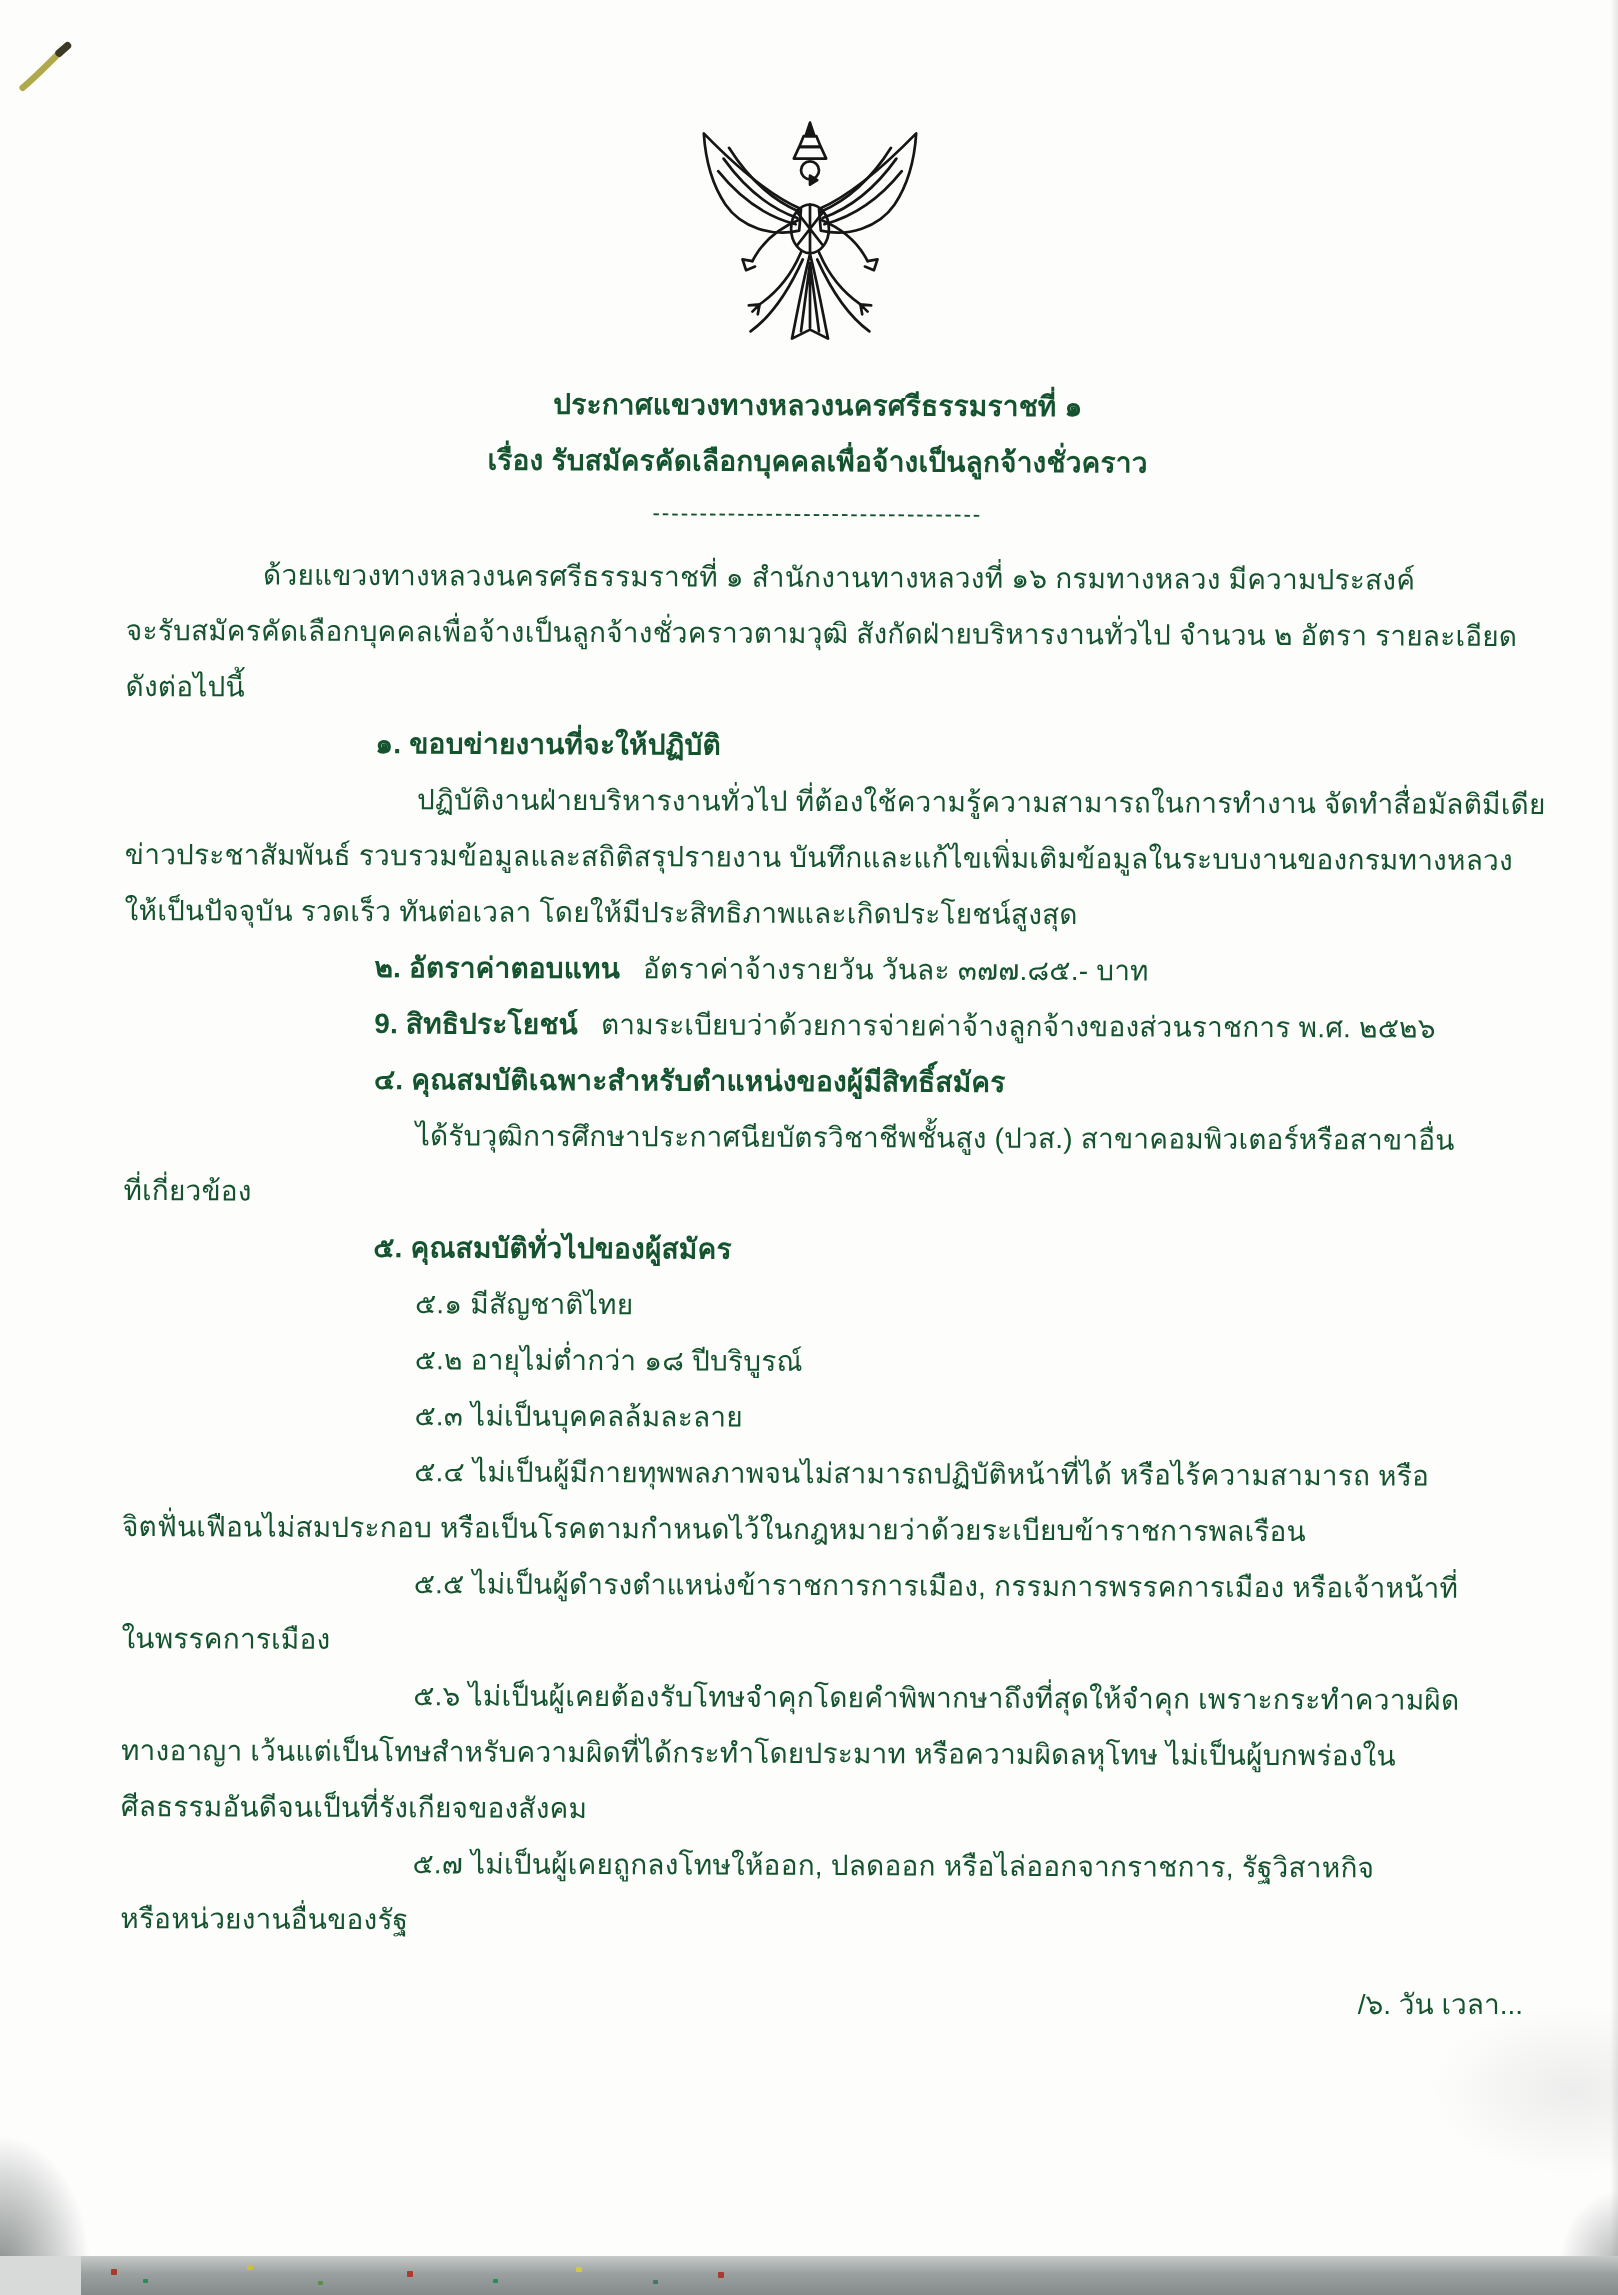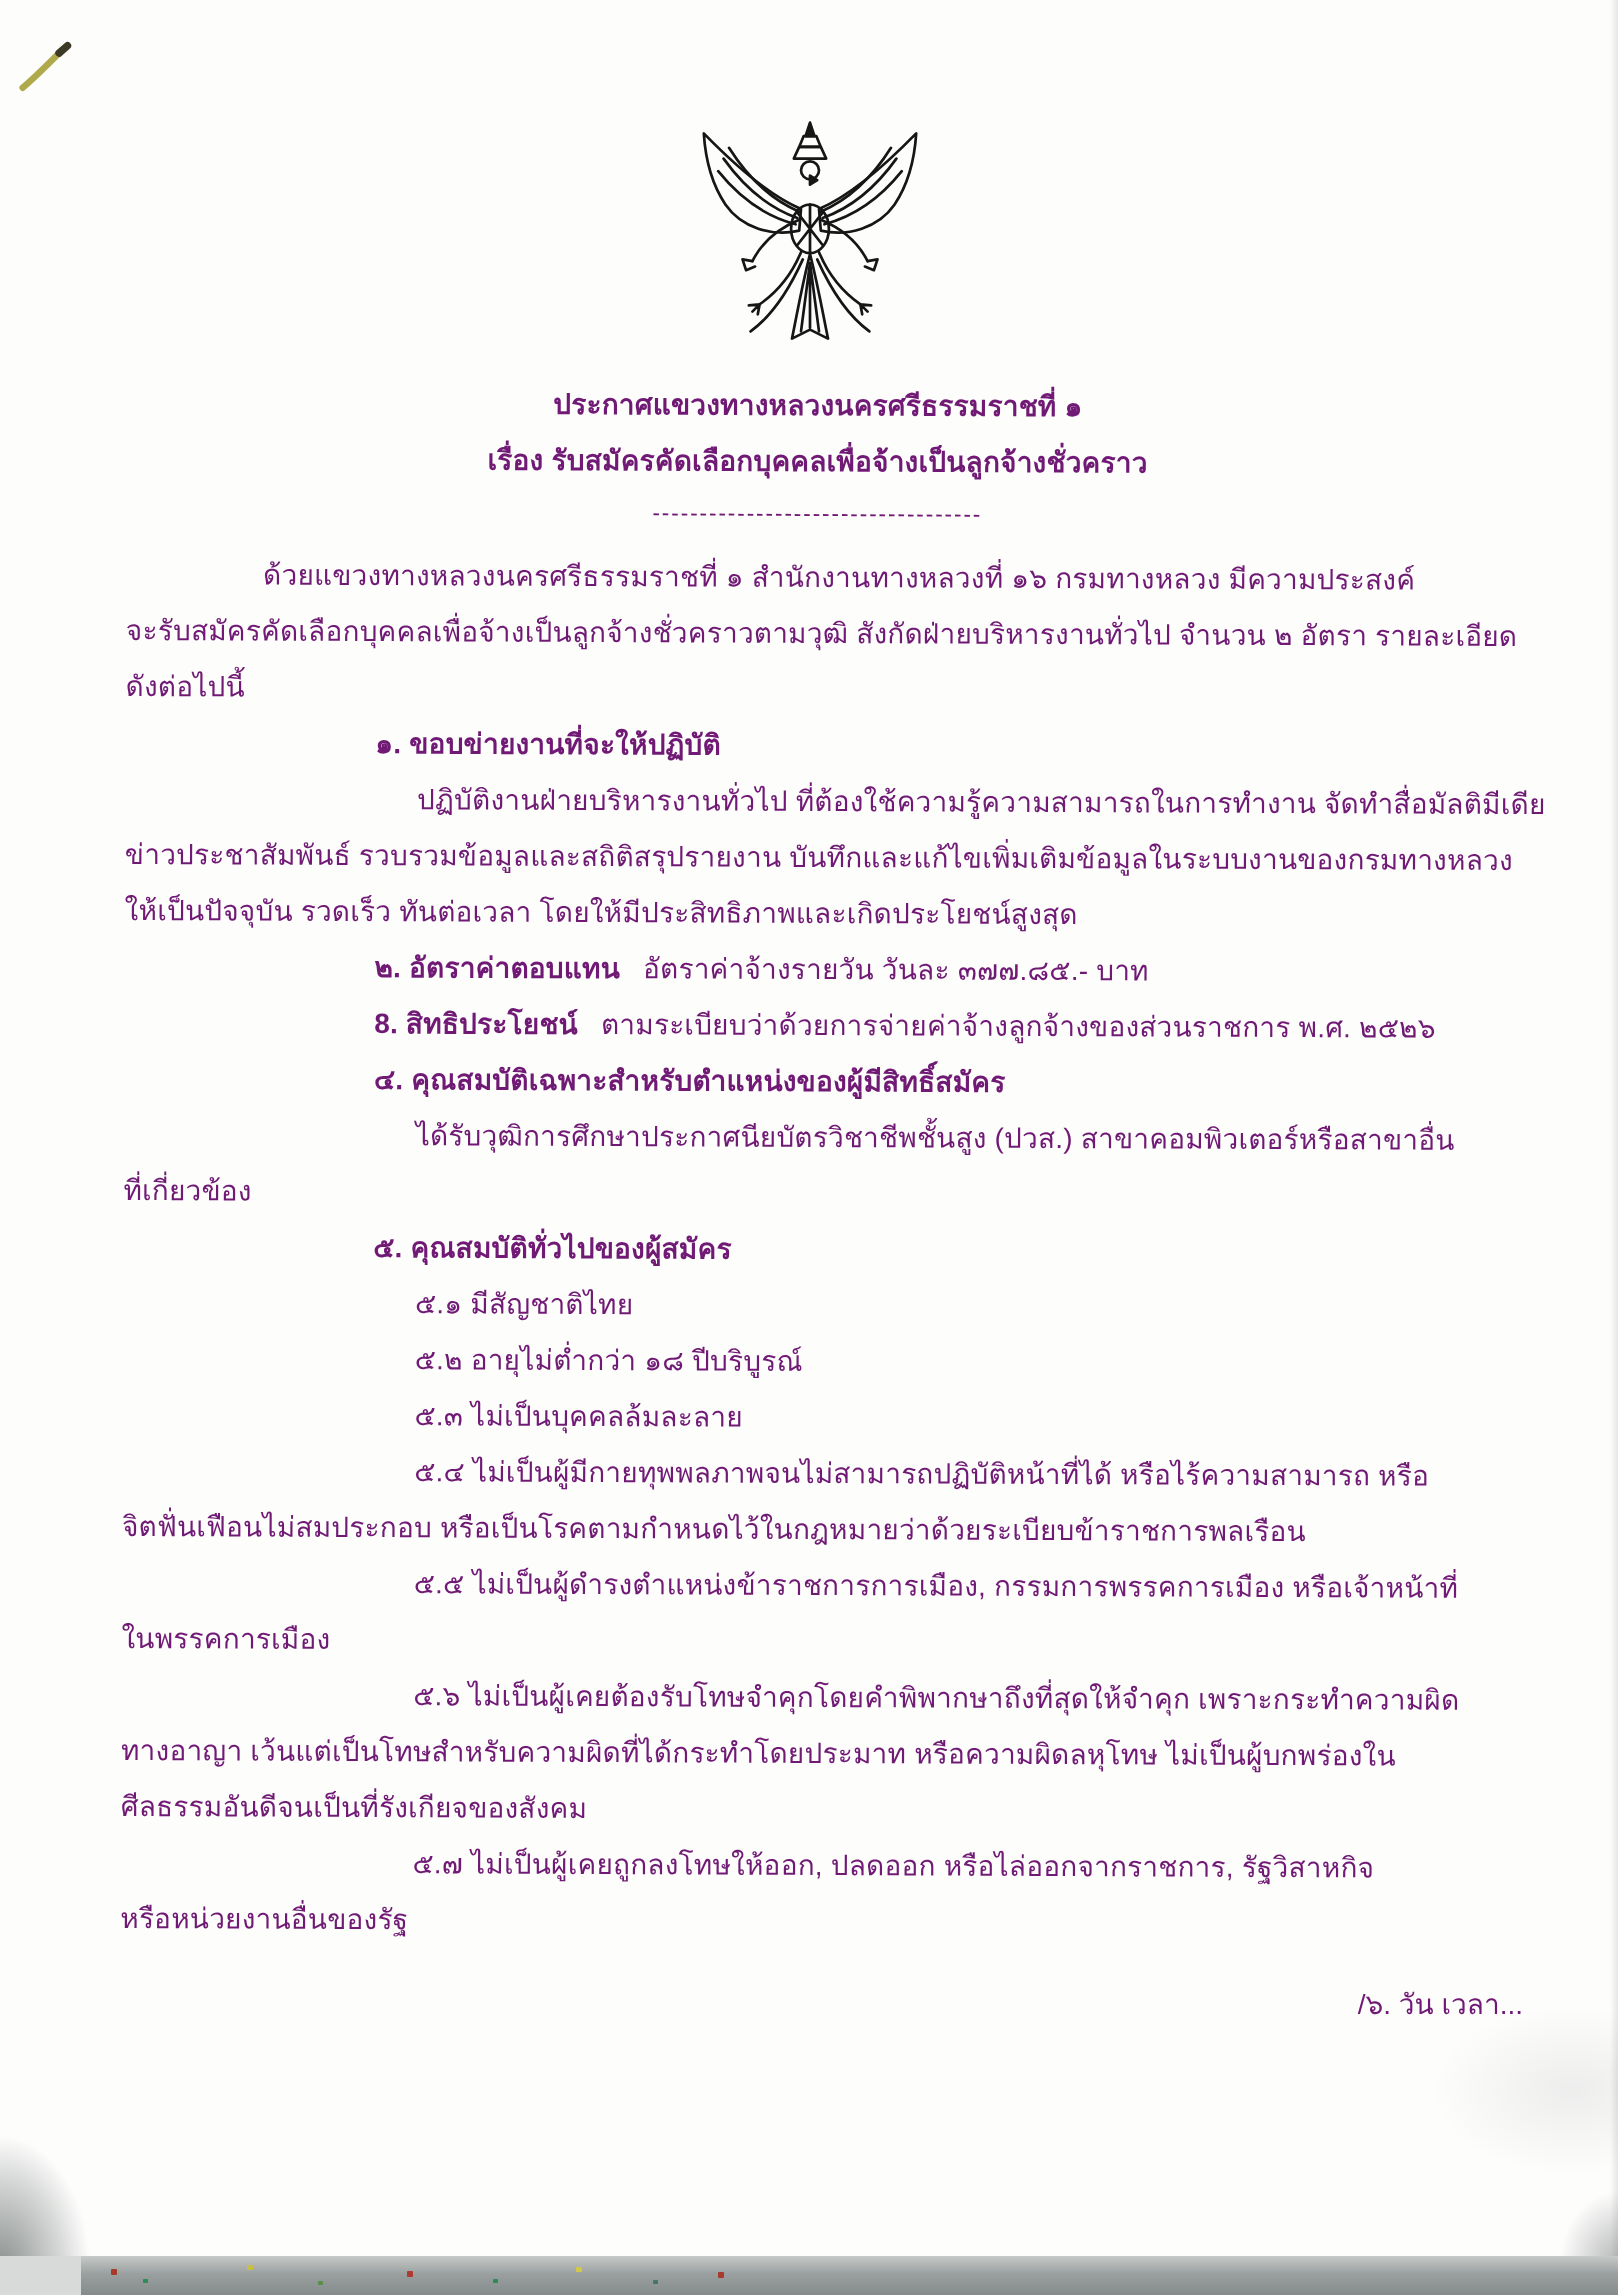--- a/index.html
+++ b/index.html
@@ -2,21 +2,21 @@
 <html style="font-size:15px"><head>
 <meta charset="utf-8">
 <style>
   html,body{margin:0;padding:0;background:#777;}
   .page{
     position:relative;
     width:1619px;height:2296px;
     background:#fdfdfc;
     overflow:hidden;
     font-family:"Liberation Sans","DejaVu Sans",sans-serif;
-    color:#701a75;
+    color:#14532d;
   }
   .page::before{ 
     content:"";position:absolute;inset:0;
     background:radial-gradient(115% 115% at 50% 42%, rgba(0,0,0,0) 70%, rgba(0,0,0,0.05) 100%);
     pointer-events:none;
   }
   
   .pen-mark{position:absolute;left:15px;top:41px;width:62px;height:56px;}
   
   .emblem{position:absolute;left:50%;top:119px;transform:translateX(-50%);}
@@ -122,21 +122,21 @@
     <div class="line ind-h bold">๑. ขอบข่ายงานที่จะให้ปฏิบัติ</div>
     <div class="line ind-b">ปฏิบัติงานฝ่ายบริหารงานทั่วไป ที่ต้องใช้ความรู้ความสามารถในการทำงาน จัดทำสื่อมัลติมีเดีย</div>
     <div class="line">ข่าวประชาสัมพันธ์ รวบรวมข้อมูลและสถิติสรุปรายงาน บันทึกและแก้ไขเพิ่มเติมข้อมูลในระบบงานของกรมทางหลวง</div>
     <div class="line">ให้เป็นปัจจุบัน รวดเร็ว ทันต่อเวลา โดยให้มีประสิทธิภาพและเกิดประโยชน์สูงสุด</div>
 
     <div class="line ind-h">
       <span class="bold">๒. อัตราค่าตอบแทน</span>
       <span class="sec-rest">อัตราค่าจ้างรายวัน  วันละ  ๓๗๗.๘๕.-  บาท</span>
     </div>
     <div class="line ind-h">
-      <span class="bold">8. สิทธิประโยชน์</span>
+      <span class="bold">9. สิทธิประโยชน์</span>
       <span class="sec-rest">ตามระเบียบว่าด้วยการจ่ายค่าจ้างลูกจ้างของส่วนราชการ พ.ศ. ๒๕๒๖</span>
     </div>
 
     <div class="line ind-h bold">๔. คุณสมบัติเฉพาะสำหรับตำแหน่งของผู้มีสิทธิ์สมัคร</div>
     <div class="line ind-b">ได้รับวุฒิการศึกษาประกาศนียบัตรวิชาชีพชั้นสูง (ปวส.)  สาขาคอมพิวเตอร์หรือสาขาอื่น</div>
     <div class="line">ที่เกี่ยวข้อง</div>
 
     <div class="line ind-h bold">๕. คุณสมบัติทั่วไปของผู้สมัคร</div>
     <div class="line ind-b">๕.๑  มีสัญชาติไทย</div>
     <div class="line ind-b">๕.๒  อายุไม่ต่ำกว่า ๑๘ ปีบริบูรณ์</div>

